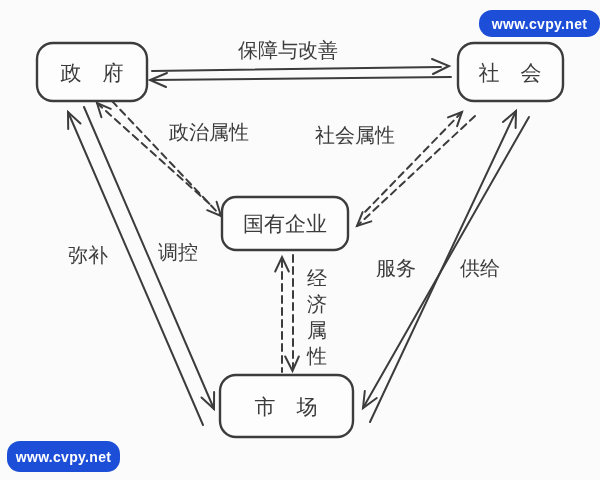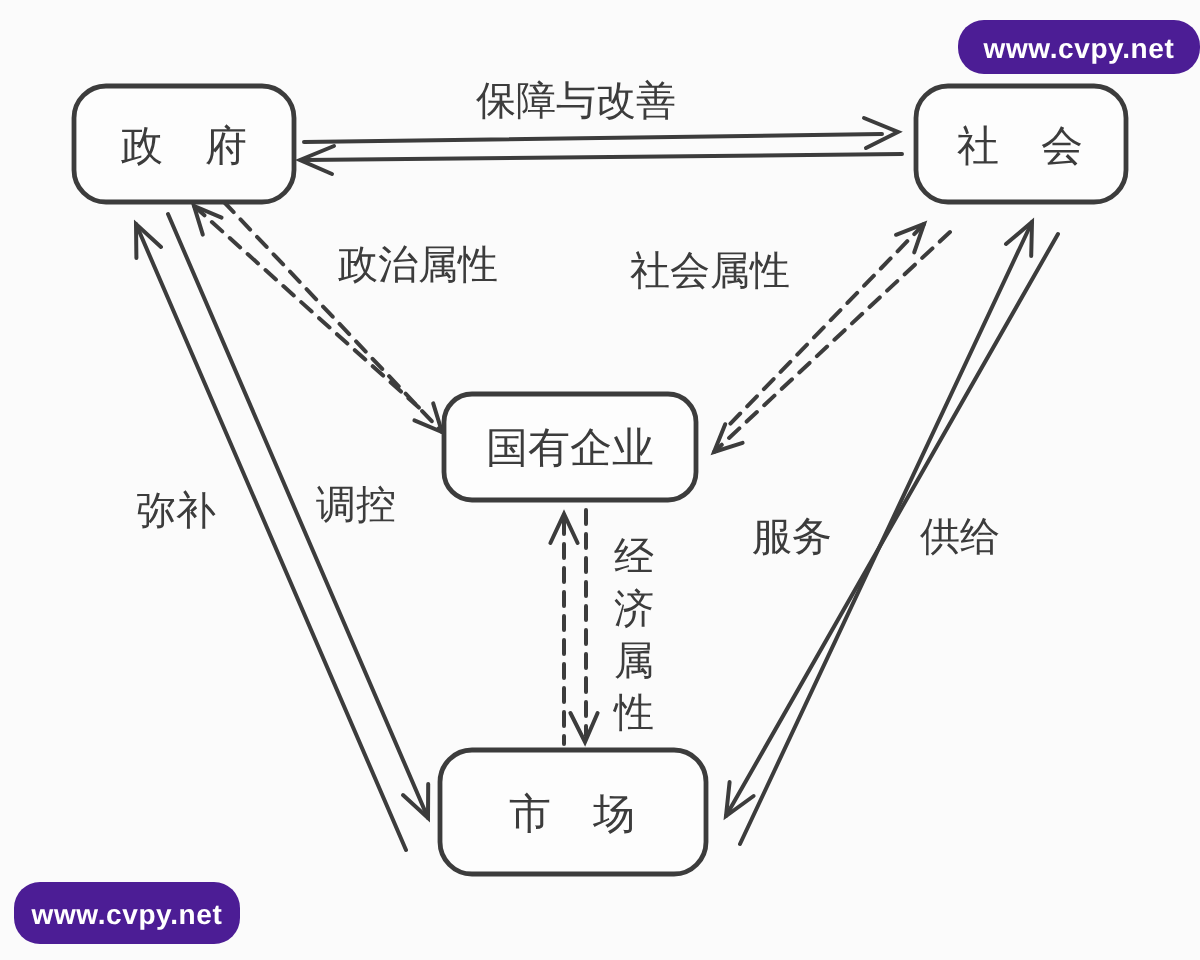--- a/index.html
+++ b/index.html
@@ -10,21 +10,21 @@
   }
   .stage{position:absolute;left:0;top:0;width:600px;height:480px;}
   svg text{
     fill:#3c3c3c;
     font-family:"DejaVu Sans","Liberation Sans",sans-serif;
     user-select:none;
   }
   .node-label{font-size:21px;}
   .edge-label{font-size:20px;}
   .watermark{
-    position:absolute;background:#4c1d95;color:#ffffff;
+    position:absolute;background:#1d4ed8;color:#ffffff;
     display:flex;align-items:center;justify-content:center;
     font-weight:bold;font-size:14px;letter-spacing:0.3px;
     font-family:"Liberation Sans","DejaVu Sans",sans-serif;
     border-radius:13px;
   }
   .wm-top{left:479px;top:10px;width:121px;height:27px;}
   .wm-bottom{left:7px;top:441px;width:113px;height:31px;}
 </style>
 </head>
 <body>

